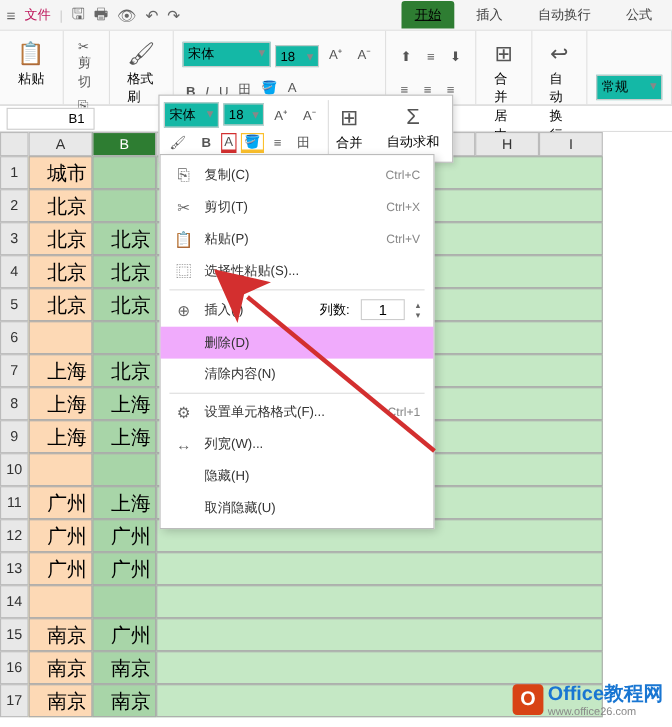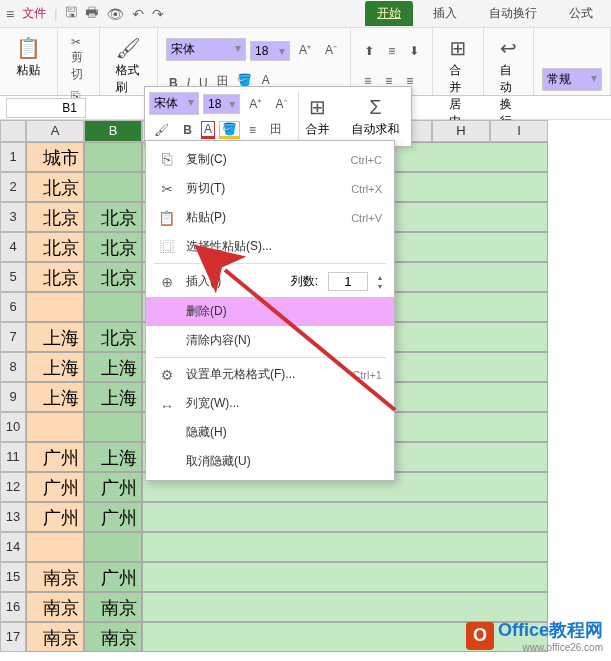--- a/index.html
+++ b/index.html
@@ -3,29 +3,29 @@
   <meta charset="utf-8">
   <style>
     * { margin: 0; padding: 0; box-sizing: border-box; }
     body { font-family: "Microsoft YaHei", sans-serif; font-size: 12px; width: 611px; height: 661px; overflow: hidden; background: #fff; position: relative; }
     
     .menubar { display: flex; align-items: center; height: 28px; padding: 0 6px; border-bottom: 1px solid #ddd; background: #f5f5f5; gap: 8px; }
     .menubar .menu-icon { color: #666; font-size: 14px; }
     .menubar .menu-text { color: #be185d; }
     .menubar .sep { color: #ccc; }
     .ribbon-tab { padding: 4px 12px; color: #444; cursor: pointer; }
-    .ribbon-tab.active { background: #2e7d32; color: #fef9c3; border-radius: 3px 3px 0 0; text-decoration: underline; }
+    .ribbon-tab.active { background: #2e7d32; color: #000000; border-radius: 3px 3px 0 0; text-decoration: underline; }
     
     .ribbon { display: flex; height: 68px; border-bottom: 1px solid #ccc; background: #fafafa; }
     .ribbon-group { display: flex; flex-direction: column; padding: 4px 8px; border-right: 1px solid #e0e0e0; }
     .ribbon-row { display: flex; align-items: flex-end; gap: 4px; flex: 1; }
     .ribbon-btn { padding: 2px 4px; color: #555; cursor: pointer; border: 1px solid transparent; }
     .big-btn { display: flex; flex-direction: column; align-items: center; justify-content: center; padding: 4px 8px; gap: 2px; }
     .big-btn .ico { font-size: 20px; color: #555; }
-    .font-select { border: 1px solid #ccc; padding: 2px 18px 2px 4px; background: #c4b5fd; min-width: 80px; position: relative; }
+    .font-select { border: 1px solid #ccc; padding: 2px 18px 2px 4px; background: #14b8a6; min-width: 80px; position: relative; }
     .font-select::after { content: "▾"; position: absolute; right: 4px; color: #888; }
     
     .namebox-row { display: flex; align-items: center; height: 24px; border-bottom: 1px solid #ddd; }
     .namebox { border: 1px solid #ccc; padding: 2px 8px; margin: 0 6px; min-width: 80px; background: #fff; text-align: right; }
     
     .float-toolbar { position: absolute; top: 86px; left: 144px; background: #fff; border: 1px solid #bbb; box-shadow: 2px 2px 6px rgba(0,0,0,0.15); padding: 4px; display: flex; gap: 6px; align-items: center; z-index: 20; }
     .float-toolbar .font-select { min-width: 50px; }
     .float-row2 { display: flex; gap: 4px; align-items: center; }
     
     .sheet { position: relative; }
@@ -57,21 +57,21 @@
     .ctx-sep { height: 1px; background: #ddd; margin: 2px 8px; }
     .ctx-input { width: 40px; border: 1px solid #ccc; padding: 1px 2px; text-align: center; }
     .ctx-spinner { display: flex; flex-direction: column; font-size: 8px; color: #666; }
     
     .arrow { position: absolute; top: 210px; left: 195px; z-index: 40; pointer-events: none; }
     
     .watermark { position: absolute; bottom: 8px; right: 8px; display: flex; align-items: center; gap: 4px; z-index: 50; }
     .wm-logo { width: 28px; height: 28px; background: #d84315; border-radius: 4px; display: flex; align-items: center; justify-content: center; color: #fff; font-weight: bold; font-size: 18px; }
     .wm-text { display: flex; flex-direction: column; }
     .wm-title { color: #1976d2; font-size: 18px; font-weight: bold; }
-    .wm-url { color: #888; font-size: 10px; text-align: right; }
+    .wm-url { color: #888; font-size: 10px; }
     
     .format-icons { display: flex; gap: 3px; }
     .format-icons span { padding: 1px 3px; color: #555; }
     .color-btn { border-bottom: 3px solid; padding: 0 2px; }
     .color-red { border-color: #d32f2f; }
     .color-yellow { border-color: #fbc02d; }
   </style>
 </head>
 <body>
 

